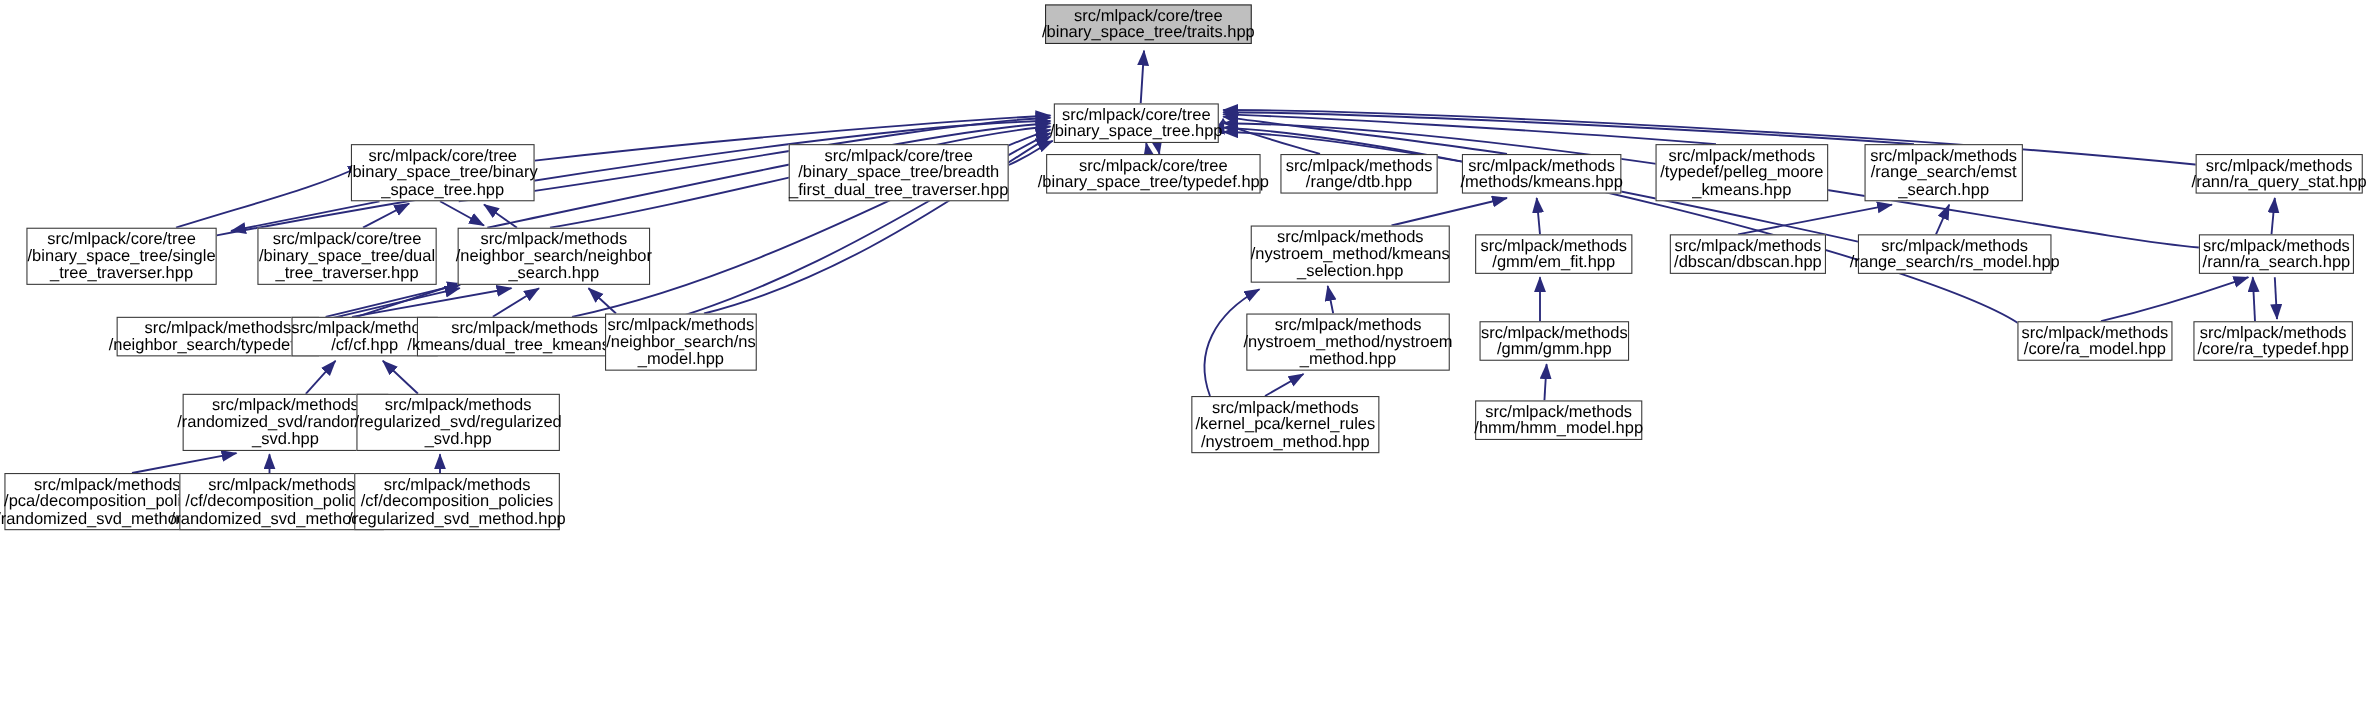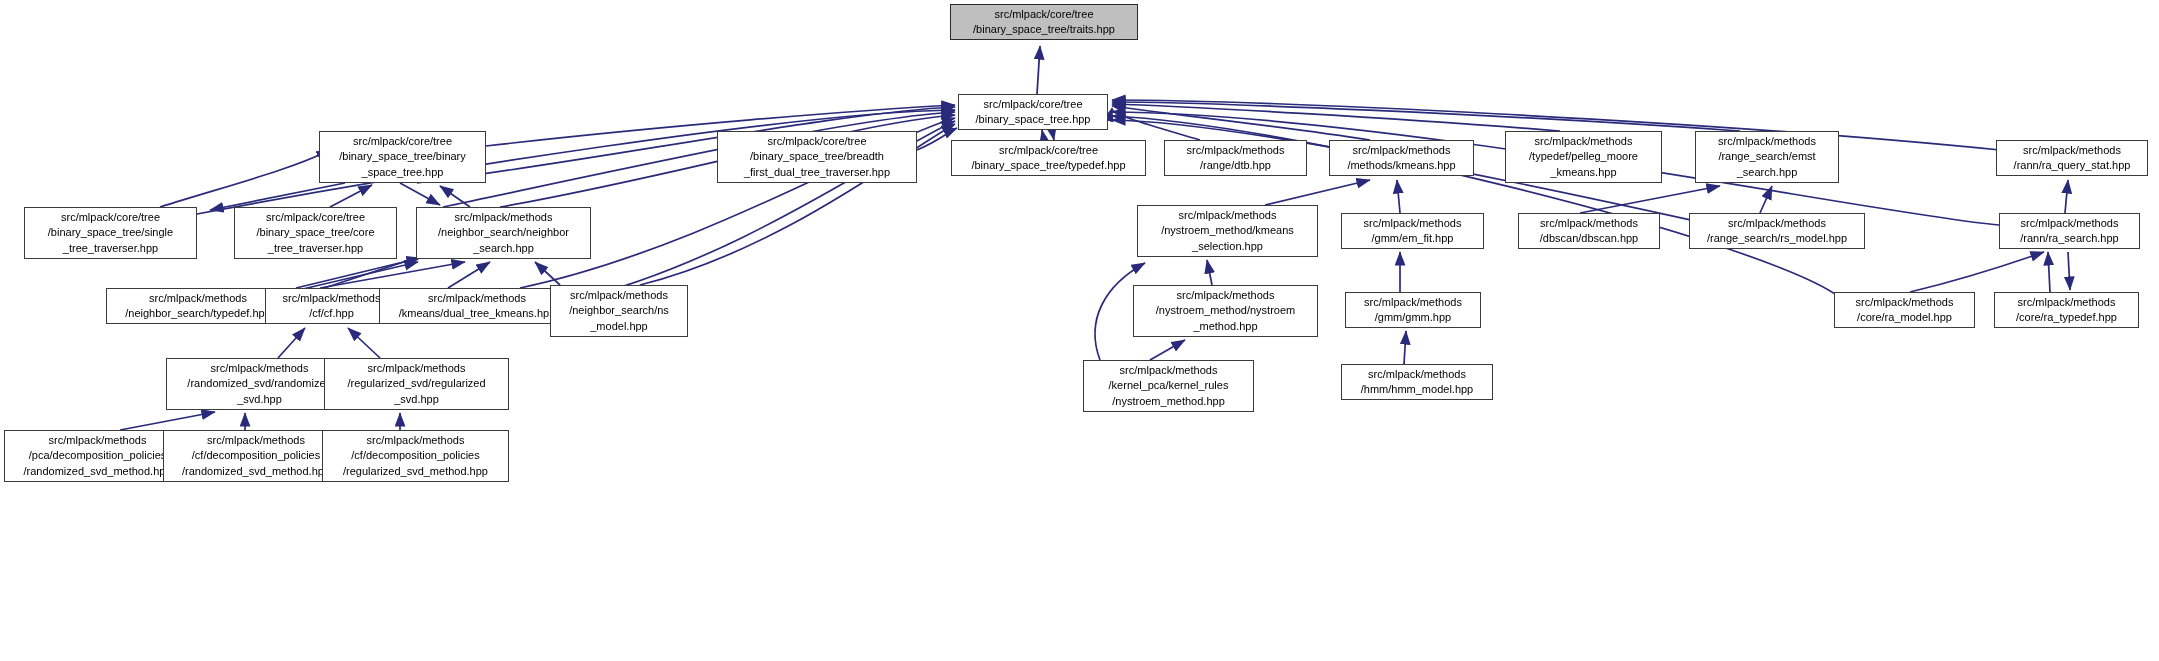--- a/index.html
+++ b/index.html
@@ -22,21 +22,21 @@
     width: 2159px;
     height: 661px;
     pointer-events: none;
   }
   .node {
     position: absolute;
     box-sizing: border-box;
     border: 1px solid #3b3b3b;
     background: #ffffff;
     color: #000000;
-    font-size: 11px;
+    font-size: 15px;
     line-height: 15.5px;
     text-align: center;
     display: flex;
     flex-direction: column;
     align-items: center;
     justify-content: center;
     padding: 2px 6px;
     white-space: pre;
     z-index: 2;
   }
@@ -129,21 +129,21 @@
     <div class="node" style="left: 958px; top: 94px; width: 150px; height: 36px;"><span class="line">src/mlpack/core/tree</span><span class="line">/binary_space_tree.hpp</span></div>
     <div class="node" style="left: 319px; top: 131px; width: 167px; height: 52px;"><span class="line">src/mlpack/core/tree</span><span class="line">/binary_space_tree/binary</span><span class="line">_space_tree.hpp</span></div>
     <div class="node" style="left: 717px; top: 131px; width: 200px; height: 52px;"><span class="line">src/mlpack/core/tree</span><span class="line">/binary_space_tree/breadth</span><span class="line">_first_dual_tree_traverser.hpp</span></div>
     <div class="node" style="left: 951px; top: 140px; width: 195px; height: 36px;"><span class="line">src/mlpack/core/tree</span><span class="line">/binary_space_tree/typedef.hpp</span></div>
     <div class="node" style="left: 1164px; top: 140px; width: 143px; height: 36px;"><span class="line">src/mlpack/methods</span><span class="line">/range/dtb.hpp</span></div>
     <div class="node" style="left: 1329px; top: 140px; width: 145px; height: 36px;"><span class="line">src/mlpack/methods</span><span class="line">/methods/kmeans.hpp</span></div>
     <div class="node" style="left: 1505px; top: 131px; width: 157px; height: 52px;"><span class="line">src/mlpack/methods</span><span class="line">/typedef/pelleg_moore</span><span class="line">_kmeans.hpp</span></div>
     <div class="node" style="left: 1695px; top: 131px; width: 144px; height: 52px;"><span class="line">src/mlpack/methods</span><span class="line">/range_search/emst</span><span class="line">_search.hpp</span></div>
     <div class="node" style="left: 1996px; top: 140px; width: 152px; height: 36px;"><span class="line">src/mlpack/methods</span><span class="line">/rann/ra_query_stat.hpp</span></div>
     <div class="node" style="left: 24px; top: 207px; width: 173px; height: 52px;"><span class="line">src/mlpack/core/tree</span><span class="line">/binary_space_tree/single</span><span class="line">_tree_traverser.hpp</span></div>
-    <div class="node" style="left: 234px; top: 207px; width: 163px; height: 52px;"><span class="line">src/mlpack/core/tree</span><span class="line">/binary_space_tree/core</span><span class="line">_tree_traverser.hpp</span></div>
+    <div class="node" style="left: 234px; top: 207px; width: 163px; height: 52px;"><span class="line">src/mlpack/core/tree</span><span class="line">/binary_space_tree/dual</span><span class="line">_tree_traverser.hpp</span></div>
     <div class="node" style="left: 416px; top: 207px; width: 175px; height: 52px;"><span class="line">src/mlpack/methods</span><span class="line">/neighbor_search/neighbor</span><span class="line">_search.hpp</span></div>
     <div class="node" style="left: 1137px; top: 205px; width: 181px; height: 52px;"><span class="line">src/mlpack/methods</span><span class="line">/nystroem_method/kmeans</span><span class="line">_selection.hpp</span></div>
     <div class="node" style="left: 1341px; top: 213px; width: 143px; height: 36px;"><span class="line">src/mlpack/methods</span><span class="line">/gmm/em_fit.hpp</span></div>
     <div class="node" style="left: 1518px; top: 213px; width: 142px; height: 36px;"><span class="line">src/mlpack/methods</span><span class="line">/dbscan/dbscan.hpp</span></div>
     <div class="node" style="left: 1689px; top: 213px; width: 176px; height: 36px;"><span class="line">src/mlpack/methods</span><span class="line">/range_search/rs_model.hpp</span></div>
     <div class="node" style="left: 1999px; top: 213px; width: 141px; height: 36px;"><span class="line">src/mlpack/methods</span><span class="line">/rann/ra_search.hpp</span></div>
     <div class="node" style="left: 106px; top: 288px; width: 184px; height: 36px;"><span class="line">src/mlpack/methods</span><span class="line">/neighbor_search/typedef.hpp</span></div>
     <div class="node" style="left: 265px; top: 288px; width: 133px; height: 36px;"><span class="line">src/mlpack/methods</span><span class="line">/cf/cf.hpp</span></div>
     <div class="node" style="left: 379px; top: 288px; width: 196px; height: 36px;"><span class="line">src/mlpack/methods</span><span class="line">/kmeans/dual_tree_kmeans.hpp</span></div>
     <div class="node" style="left: 550px; top: 285px; width: 138px; height: 52px;"><span class="line">src/mlpack/methods</span><span class="line">/neighbor_search/ns</span><span class="line">_model.hpp</span></div>

